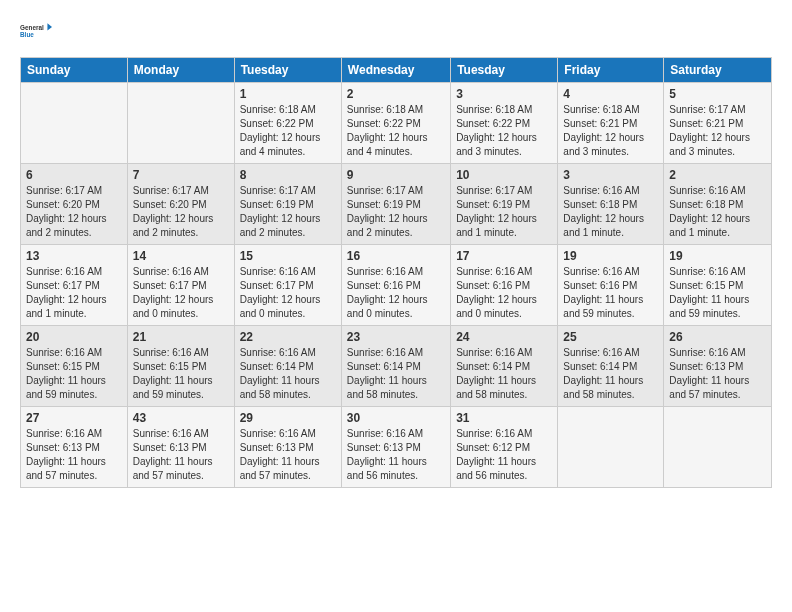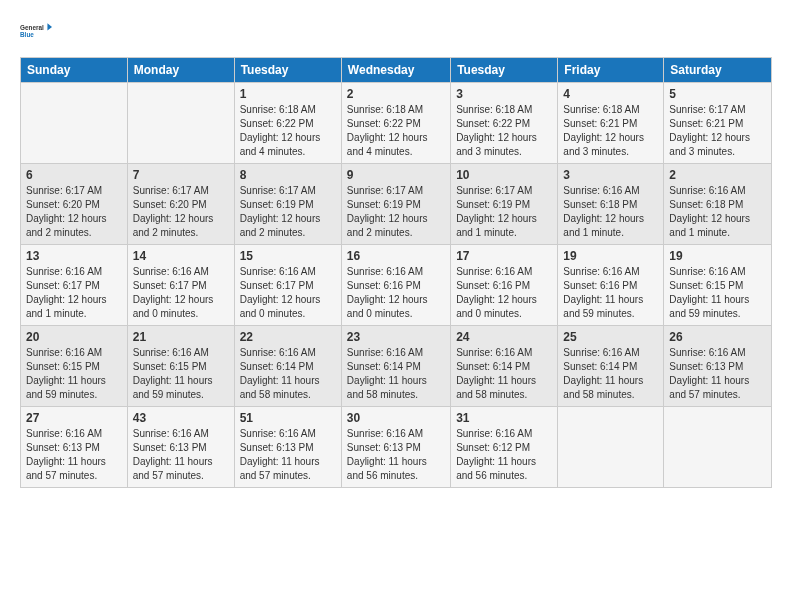--- a/index.html
+++ b/index.html
@@ -289,21 +289,21 @@
 Sunset: 6:13 PM
 Daylight: 11 hours and 57 minutes.</div>
           </td>
           <td>
             <span class="day-num">43</span>
             <div class="day-info" style="white-space: pre-line;">Sunrise: 6:16 AM
 Sunset: 6:13 PM
 Daylight: 11 hours and 57 minutes.</div>
           </td>
           <td>
-            <span class="day-num">51</span>
+            <span class="day-num">29</span>
             <div class="day-info" style="white-space: pre-line;">Sunrise: 6:16 AM
 Sunset: 6:13 PM
 Daylight: 11 hours and 57 minutes.</div>
           </td>
           <td>
             <span class="day-num">30</span>
             <div class="day-info" style="white-space: pre-line;">Sunrise: 6:16 AM
 Sunset: 6:13 PM
 Daylight: 11 hours and 56 minutes.</div>
           </td>

